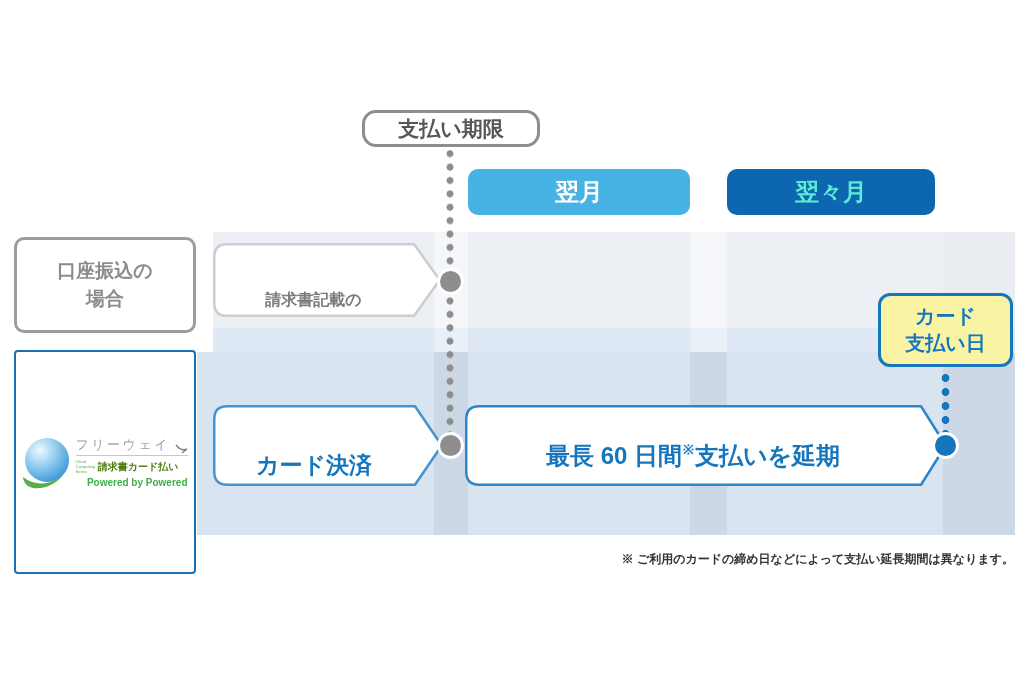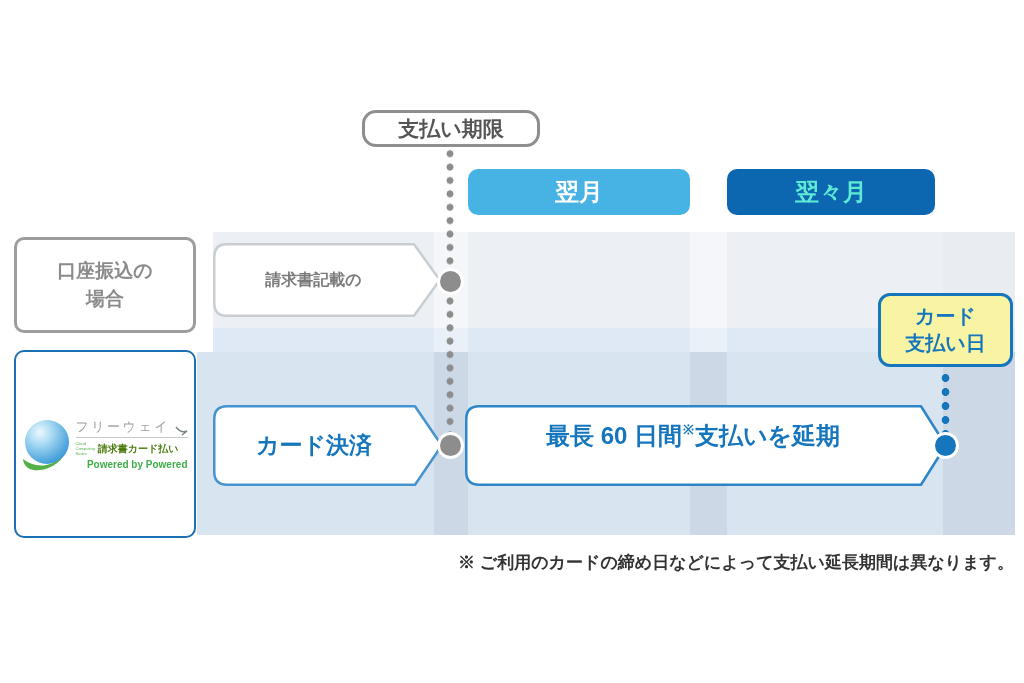--- a/index.html
+++ b/index.html
@@ -43,58 +43,58 @@
     align-items:center;justify-content:center;font-size:24px;font-weight:bold;z-index:3;}
   #month-0{left:213px;width:218px;background:#a9d7ef;color:#1b74b8;}
   #month-1{left:468px;width:222px;background:#47b3e4;color:#ffffff;}
   #month-2{left:727px;width:208px;background:#0d67b0;color:#5eead4;}
 
   
   #bank-case-box{left:14px;top:237px;width:182px;height:96px;background:#fff;
     border:3px solid #9d9d9d;border-radius:10px;display:flex;flex-direction:column;
     align-items:center;justify-content:center;font-size:19px;font-weight:bold;color:#8b8b8b;
     line-height:1.5;z-index:3;box-sizing:border-box;}
-  #logo-box{left:14px;top:350px;width:182px;height:188px;background:#fff;
-    border:2.5px solid #1b6fb4;border-radius:10px;display:flex;align-items:center;
+  #logo-box{left:14px;top:350px;width:182px;height:224px;background:#fff;
+    border:2.5px solid #1b6fb4;border-radius:4px;display:flex;align-items:center;
     justify-content:center;z-index:3;box-sizing:border-box;}
   .logo-row{display:flex;align-items:center;gap:3px;}
   .sphere-wrap{position:relative;width:50px;height:52px;flex:none;}
   .sphere{position:absolute;left:2px;top:2px;width:44px;height:44px;border-radius:50%;
     background:radial-gradient(circle at 34% 28%,#eef8fe 0%,#a5d8f2 30%,#4ba3dc 70%,#1f7fc0 100%);}
   .swoosh{position:absolute;left:-2px;bottom:-2px;}
   .logo-text{width:112px;display:flex;flex-direction:column;}
   .brand-line{display:flex;align-items:flex-end;justify-content:space-between;
     border-bottom:1px solid #c3c9cd;padding-bottom:1px;}
   .brand{font-size:13px;letter-spacing:2.5px;color:#9aa0a6;white-space:nowrap;}
   .product-line{display:flex;align-items:center;gap:3px;margin-top:3px;}
   .tiny-col{display:flex;flex-direction:column;font-size:4px;line-height:1.3;color:#56b04a;}
   .product{font-size:10px;font-weight:600;color:#4d7c0f;white-space:nowrap;
     font-family:Liberation Mono, monospace;}
   .powered{font-size:10px;font-weight:bold;color:#3fae49;text-align:right;margin-top:3px;}
 
   
   .arrow-svg{position:absolute;z-index:3;}
   .arrow-text{position:absolute;display:flex;flex-direction:column;align-items:center;
-    justify-content:center;z-index:3;text-align:center;}
+    justify-content:center;z-index:3;text-align:center;margin-top:20px;}
   #arrow1-text{left:213px;top:243px;width:201px;height:74px;
     font-size:16px;font-weight:bold;color:#7b7b7b;line-height:1.55;}
   #arrow2-text{left:213px;top:405px;width:202px;height:81px;
     font-size:23px;font-weight:bold;color:#1576bd;}
   #arrow3-text{left:465px;top:405px;width:456px;height:62px;
     font-size:24px;font-weight:bold;color:#1576bd;flex-direction:row;align-items:center;}
   #arrow3-text .refmark{font-size:13px;position:relative;top:-7px;margin:0 1px;}
 
   
   #payday-box{left:878px;top:293px;width:135px;height:74px;background:#f8f4a3;
     border:3.5px solid #1576bd;border-radius:12px;display:flex;flex-direction:column;
     align-items:center;justify-content:center;font-size:20px;font-weight:bold;color:#1576bd;
     line-height:1.35;z-index:3;box-sizing:border-box;}
 
   
-  #footnote{right:10px;top:551px;font-size:17px;font-weight:600;color:#333;z-index:3;}
+  #footnote{right:10px;top:551px;font-size:12px;font-weight:600;color:#333;z-index:3;}
 </style>
 </head>
 <body>
 
 <div id="canvas">
 
   <div class="band r1" id="band-row1">
     <div class="col w-c1"></div>
       <div class="gap w-g1"></div>
       <div class="col w-c2"></div>

